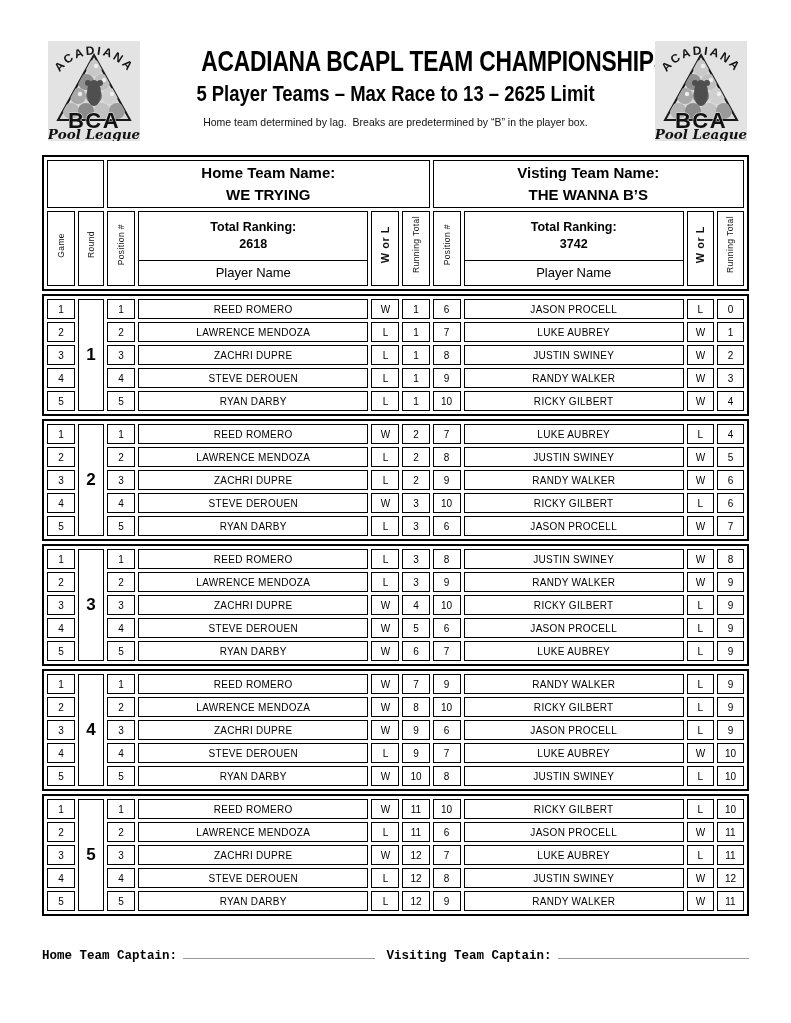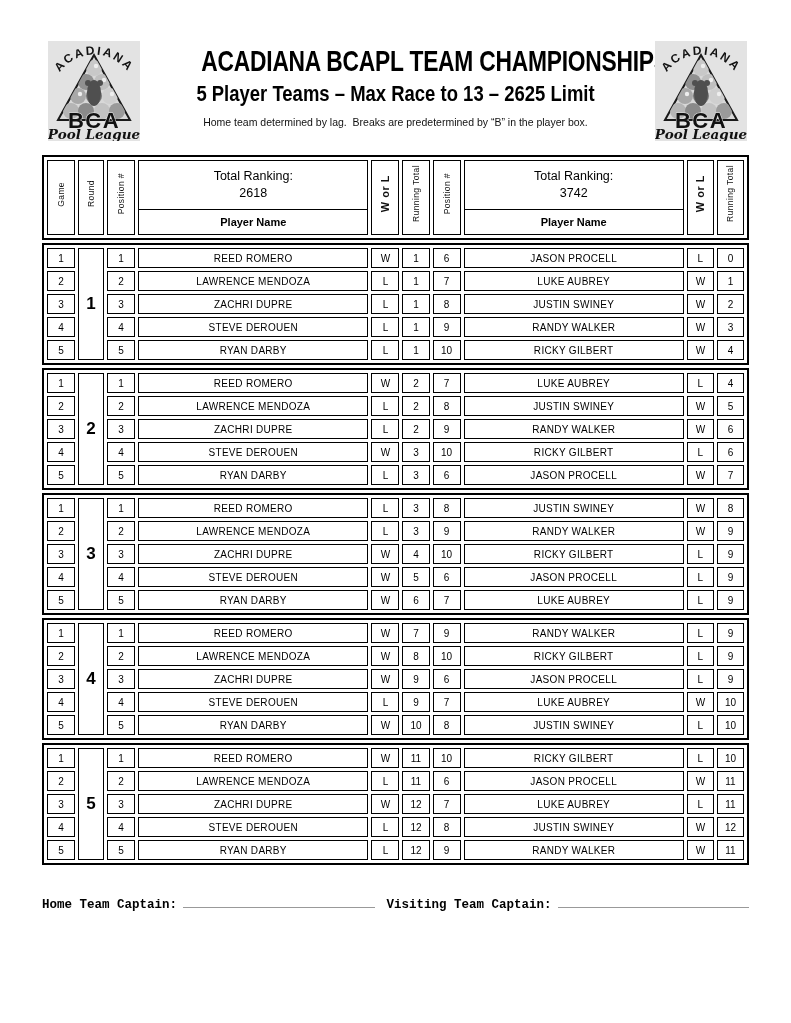--- a/index.html
+++ b/index.html
@@ -27,23 +27,23 @@
   tr.teams td { height:48px; }
   .team div { line-height:22px; font-size:15px; font-weight:bold; }
 
   tr.colhead td { height:75px; }
   td.vert { vertical-align:bottom; }
   .vt { display:inline-block; writing-mode:vertical-rl; transform:rotate(180deg);
         font-size:8.5px; letter-spacing:0.4px; color:#111; margin-bottom:3px; white-space:nowrap; }
   .vt.wl { font-size:11px; font-weight:bold; letter-spacing:0.5px; }
 
   td.composite { vertical-align:top; }
-  .rank-box { height:48px; border-bottom:1.5px solid #000; font-weight:normal;
+  .rank-box { height:48px; border-bottom:1.5px solid #000; font-weight:bold;
               font-size:12.5px; line-height:17px; padding-top:6px; box-sizing:border-box; }
-  .pn-box { height:23px; line-height:24px; font-weight:bold; font-size:11px; }
+  .pn-box { height:23px; line-height:24px; font-weight:normal; font-size:13px; }
 
   table.round td { height:20px; font-size:10px; }
   table.round td.player { font-size:10px; letter-spacing:0.3px; }
   table.round td.round-cell { font-size:17px; font-weight:bold; }
 
   
   .captains { display:flex; align-items:baseline; margin-top:28px;
               font-weight:bold; font-size:12.5px; white-space:nowrap;font-family:Liberation Mono, monospace; }
   .cap-line { flex:1; border-bottom:1px solid #999; height:14px; margin-left:6px; }
   .cap-line.first { margin-right:12px; }
@@ -140,20 +140,31 @@
           <col style="width:28px">
           <col style="width:230px">
         <col style="width:28px">
           <col style="width:27px">
           <col style="width:28px">
           <col style="width:220px">
         <col style="width:27px">
           <col style="width:27px">
       </colgroup>
       <tbody>
+        <tr class="teams">
+          <td colspan="2"></td>
+          <td colspan="4" class="team">
+            <div>Home Team Name:</div>
+            <div>WE TRYING</div>
+          </td>
+          <td colspan="4" class="team">
+            <div>Visting Team Name:</div>
+            <div>THE WANNA B’S</div>
+          </td>
+        </tr>
         <tr class="colhead">
           <td class="vert"><span class="vt">Game</span></td>
           <td class="vert"><span class="vt">Round</span></td>
           <td class="vert"><span class="vt">Position #</span></td>
           <td class="composite">
             <div class="rank-box">
               <div>Total Ranking:</div>
               <div>2618</div>
             </div>
             <div class="pn-box">Player Name</div>

